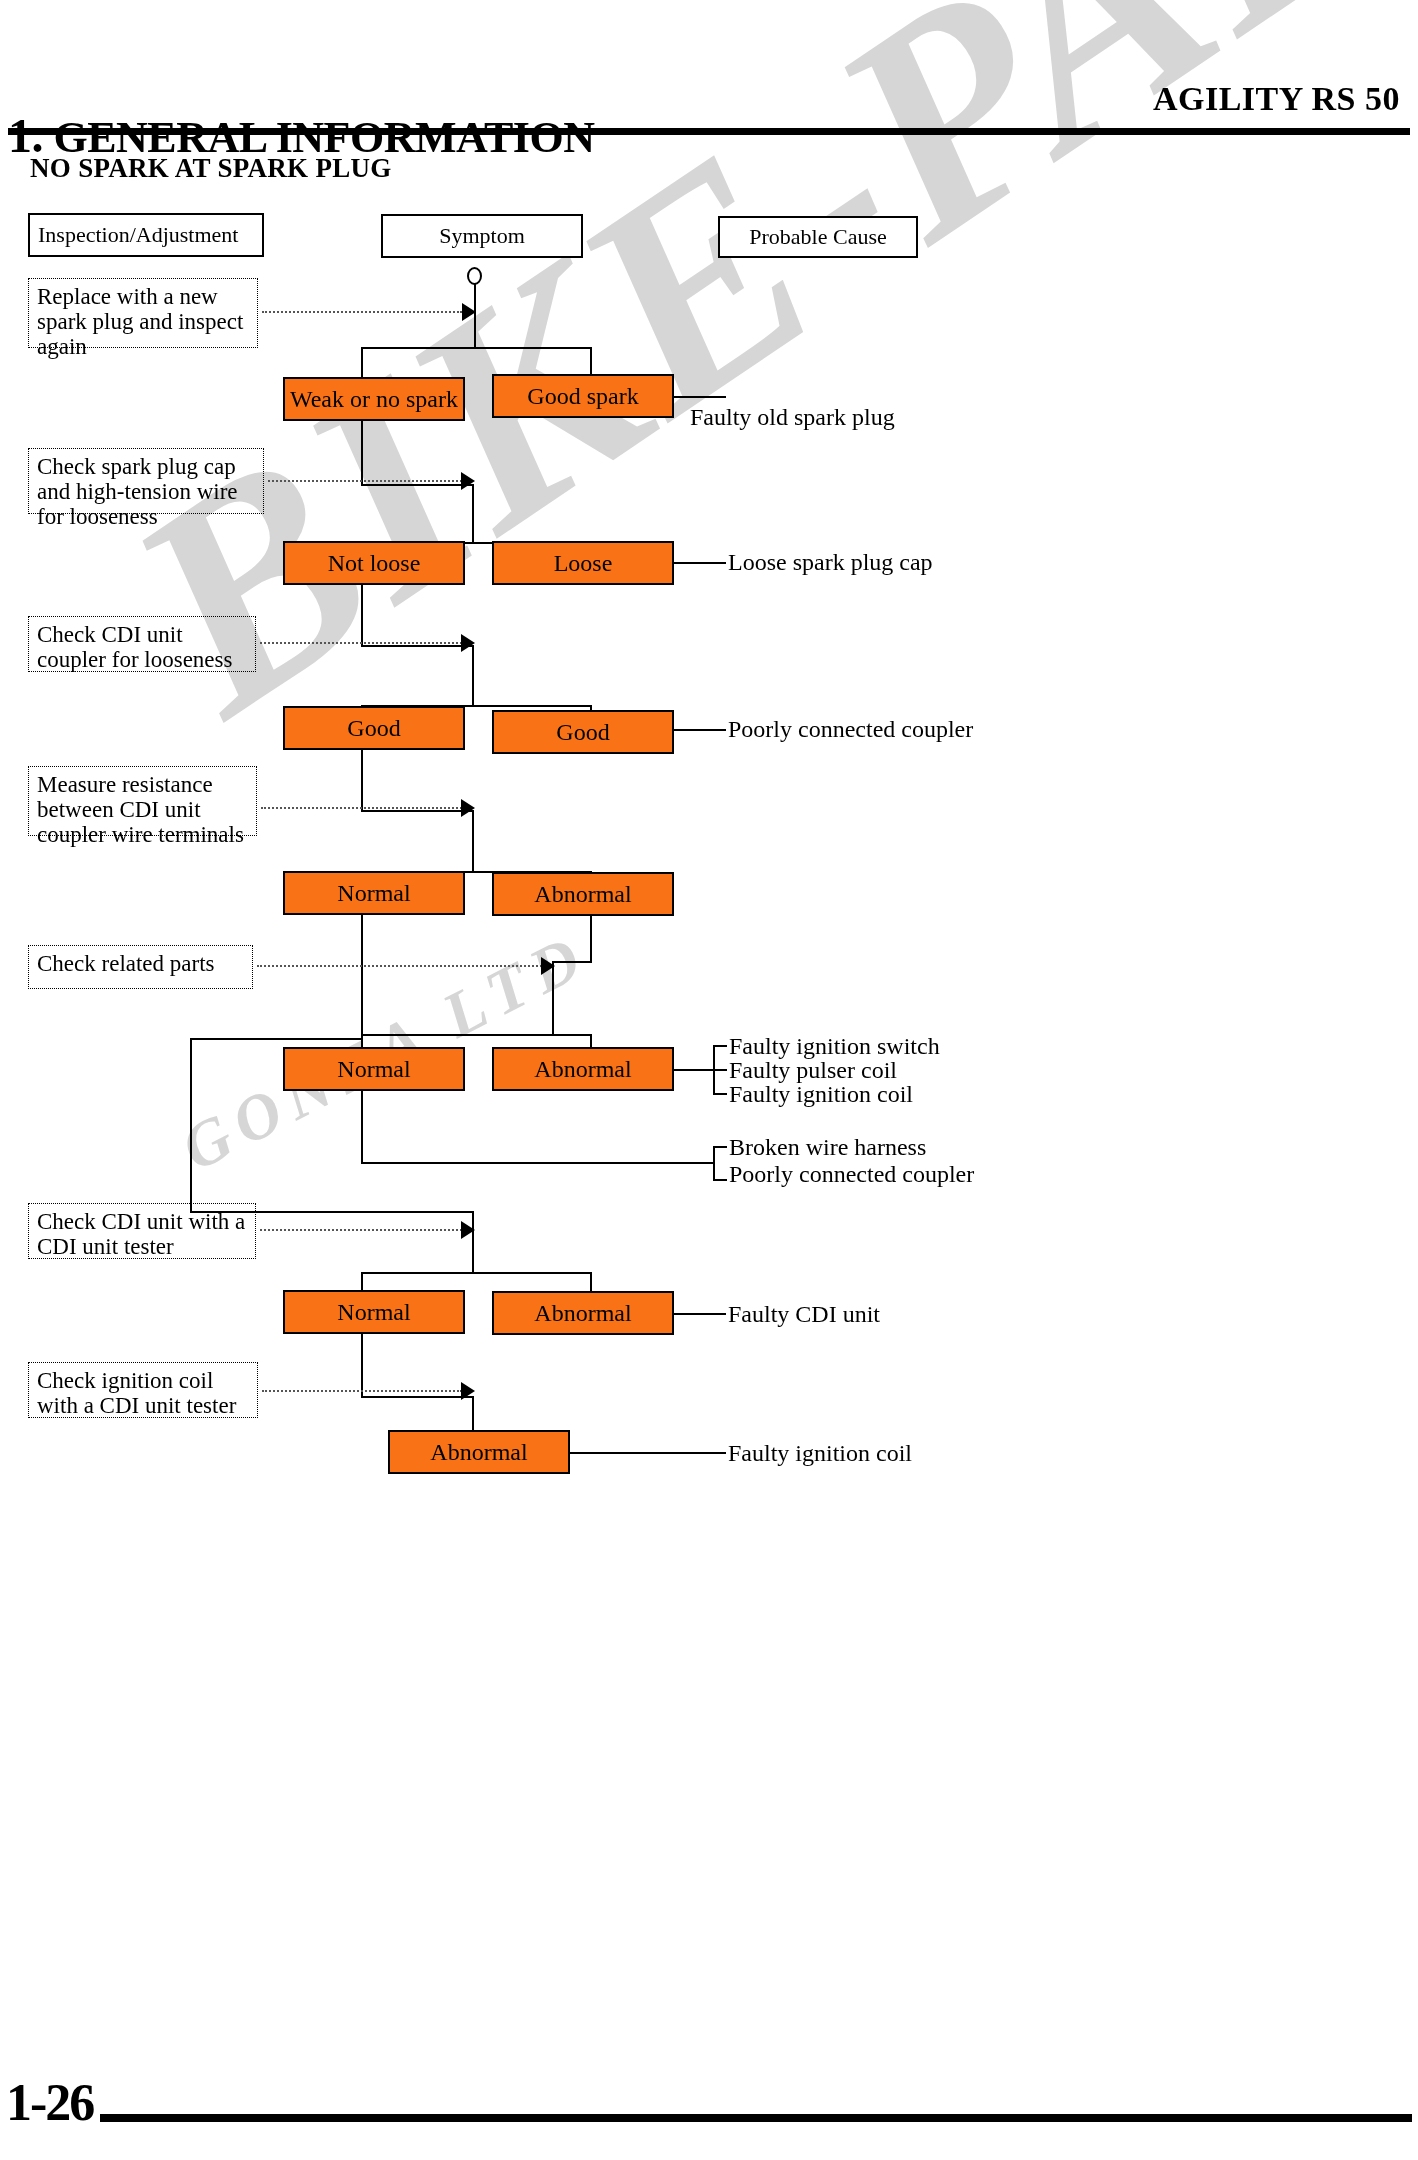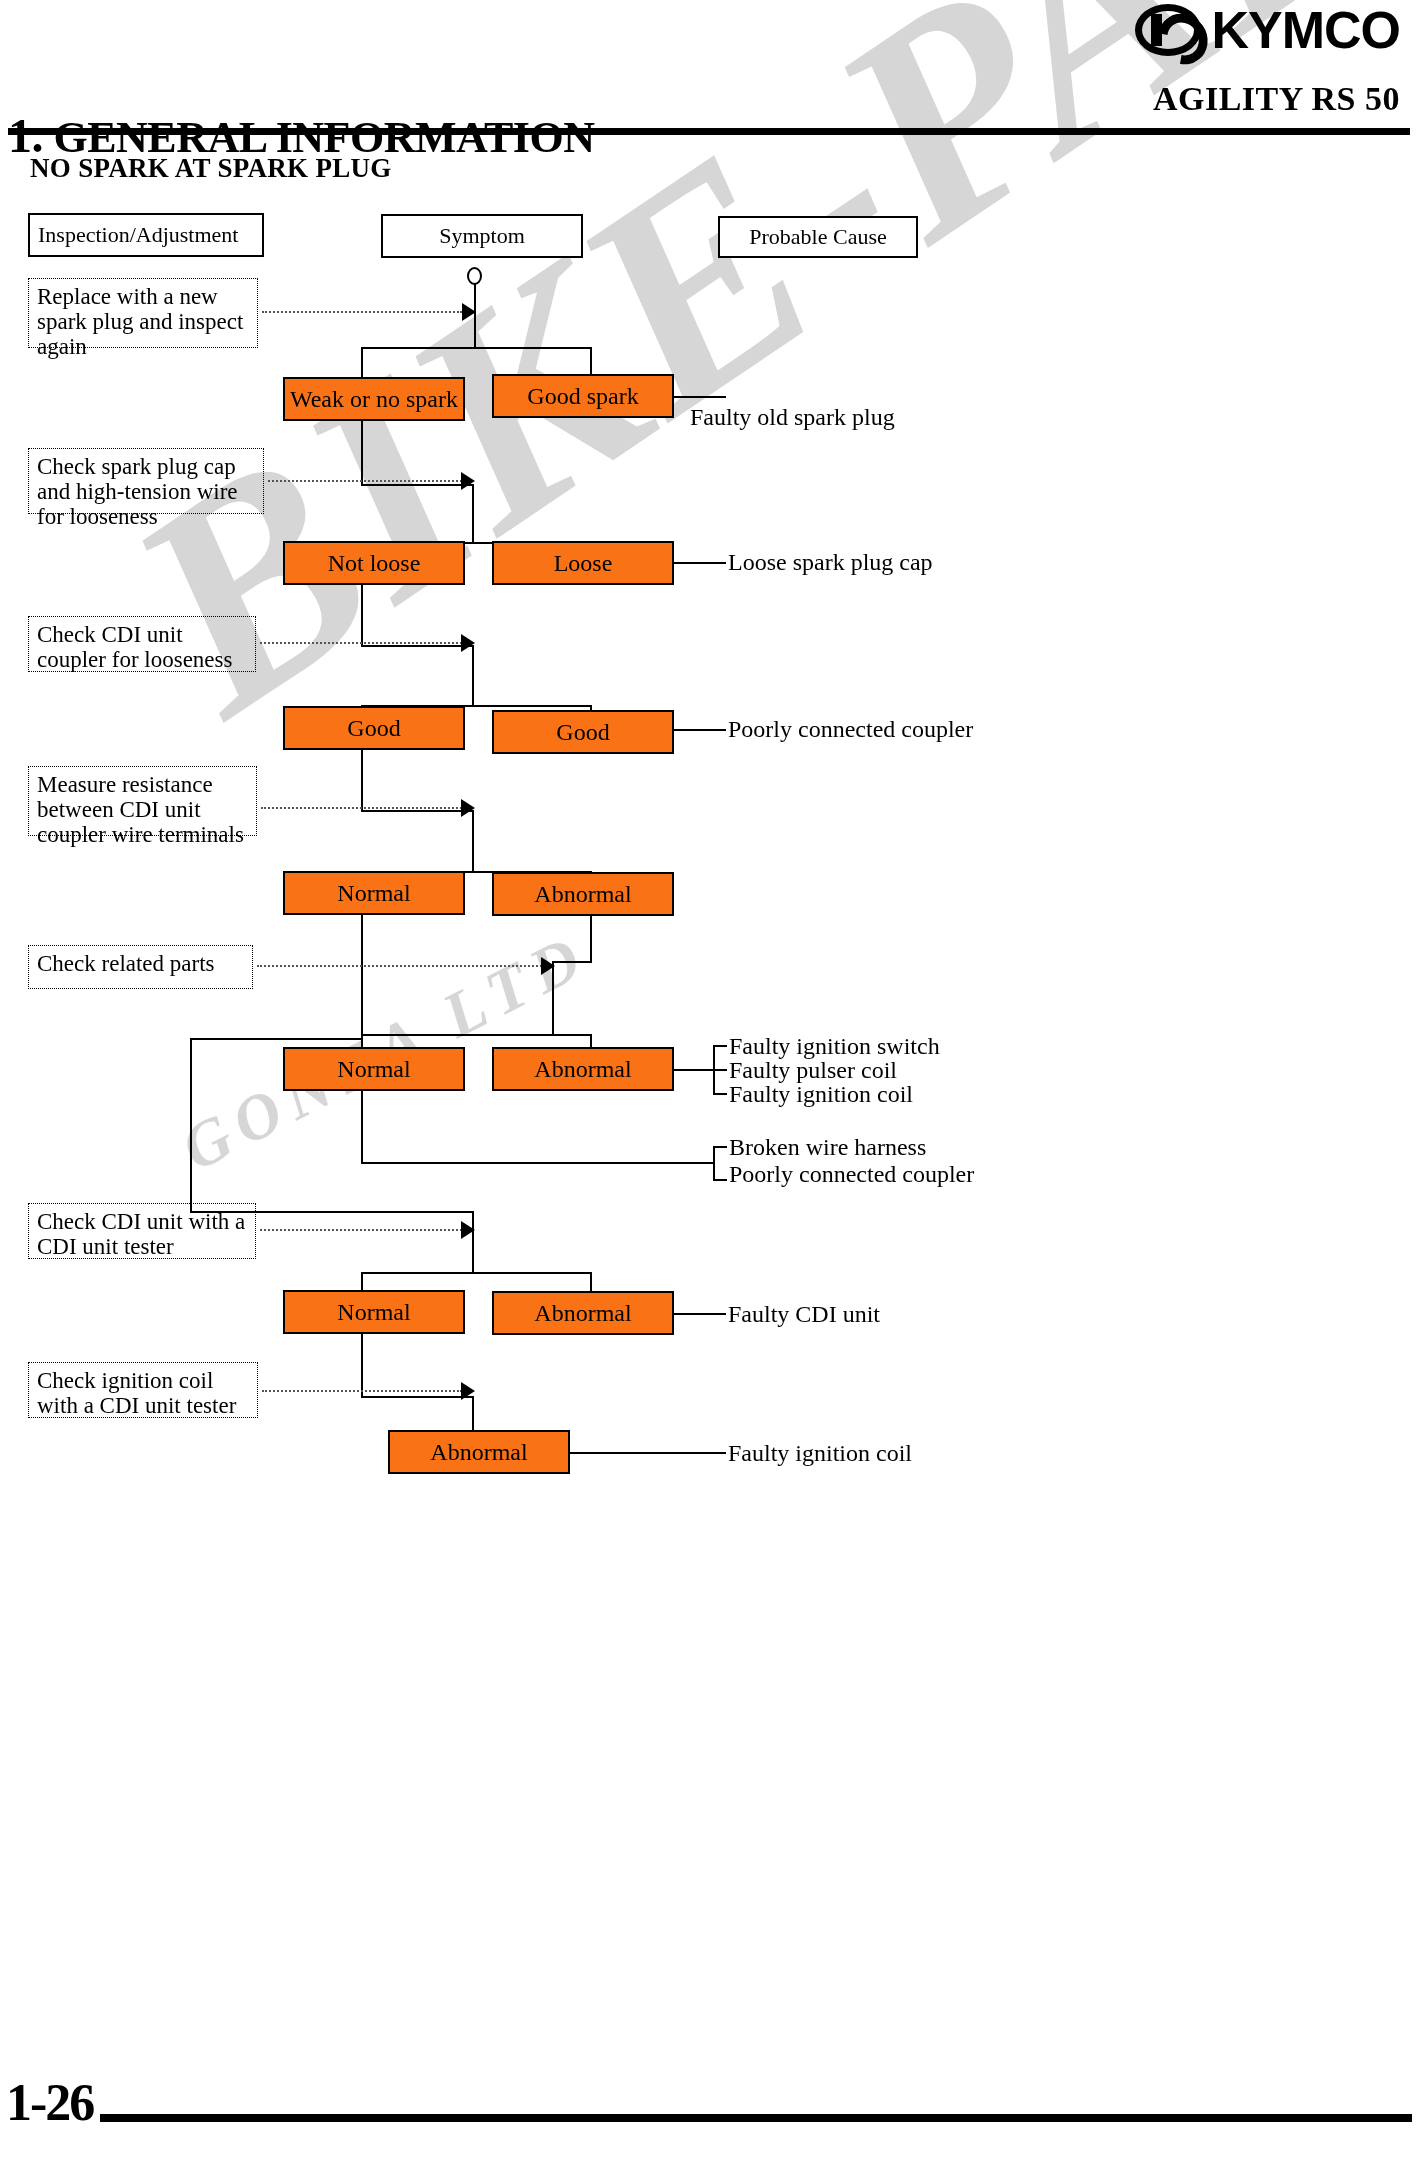--- a/index.html
+++ b/index.html
@@ -195,24 +195,20 @@
 </head>
 <body>
 
 <div id="watermark">
   <div class="wm-main">BIKE-PARTS</div>
   <div class="wm-sub">GONZA LTD</div>
 </div>
 
 <div id="page">
 
-  <div id="logo">
-    <span class="mark"></span>
-    <span class="word">KYMCO</span>
-  </div>
 
   <div id="hdr-title"><span class="num">1.</span> <span>GENERAL INFORMATION</span></div>
   <div id="hdr-model">AGILITY RS 50</div>
   <div id="hdr-rule"></div>
 
   <div id="section-title">NO SPARK AT SPARK PLUG</div>
 
   <div class="col-head left" style="left:28px; top:213px; width:236px; height:44px;">Inspection/Adjustment</div>
   <div class="col-head" style="left:381px; top:214px; width:202px; height:44px;">Symptom</div>
   <div class="col-head" style="left:718px; top:216px; width:200px; height:42px;">Probable Cause</div>

